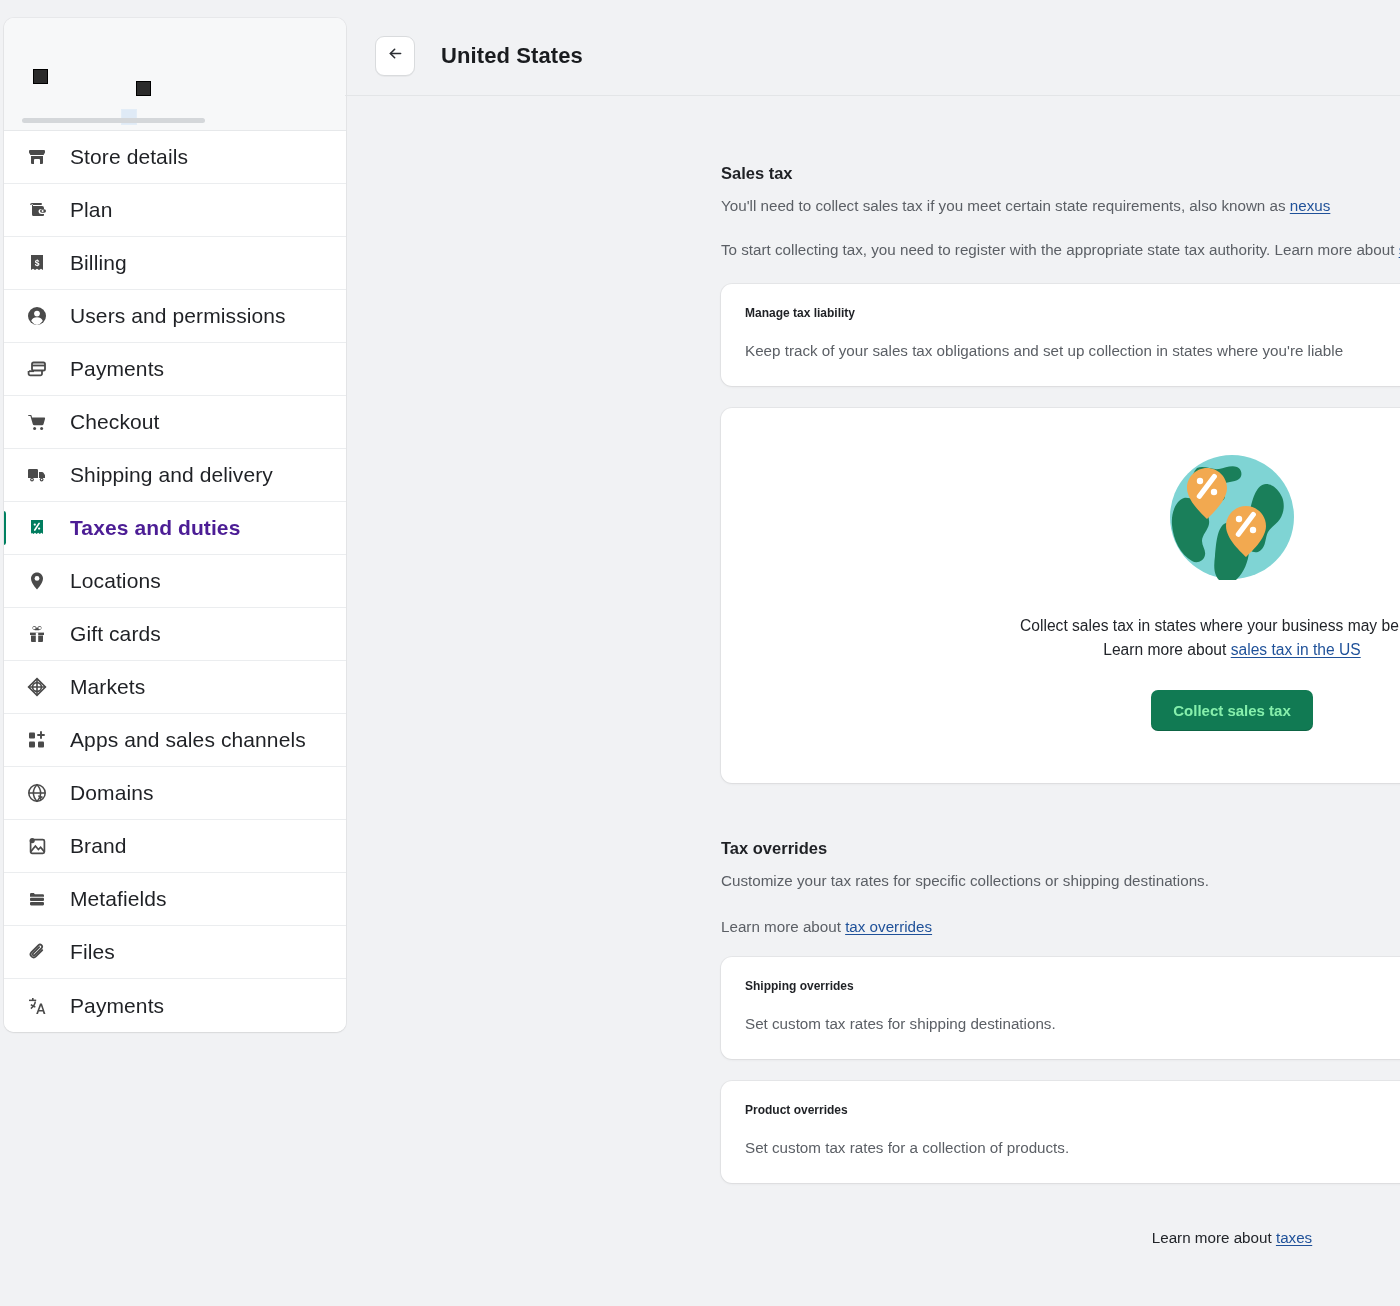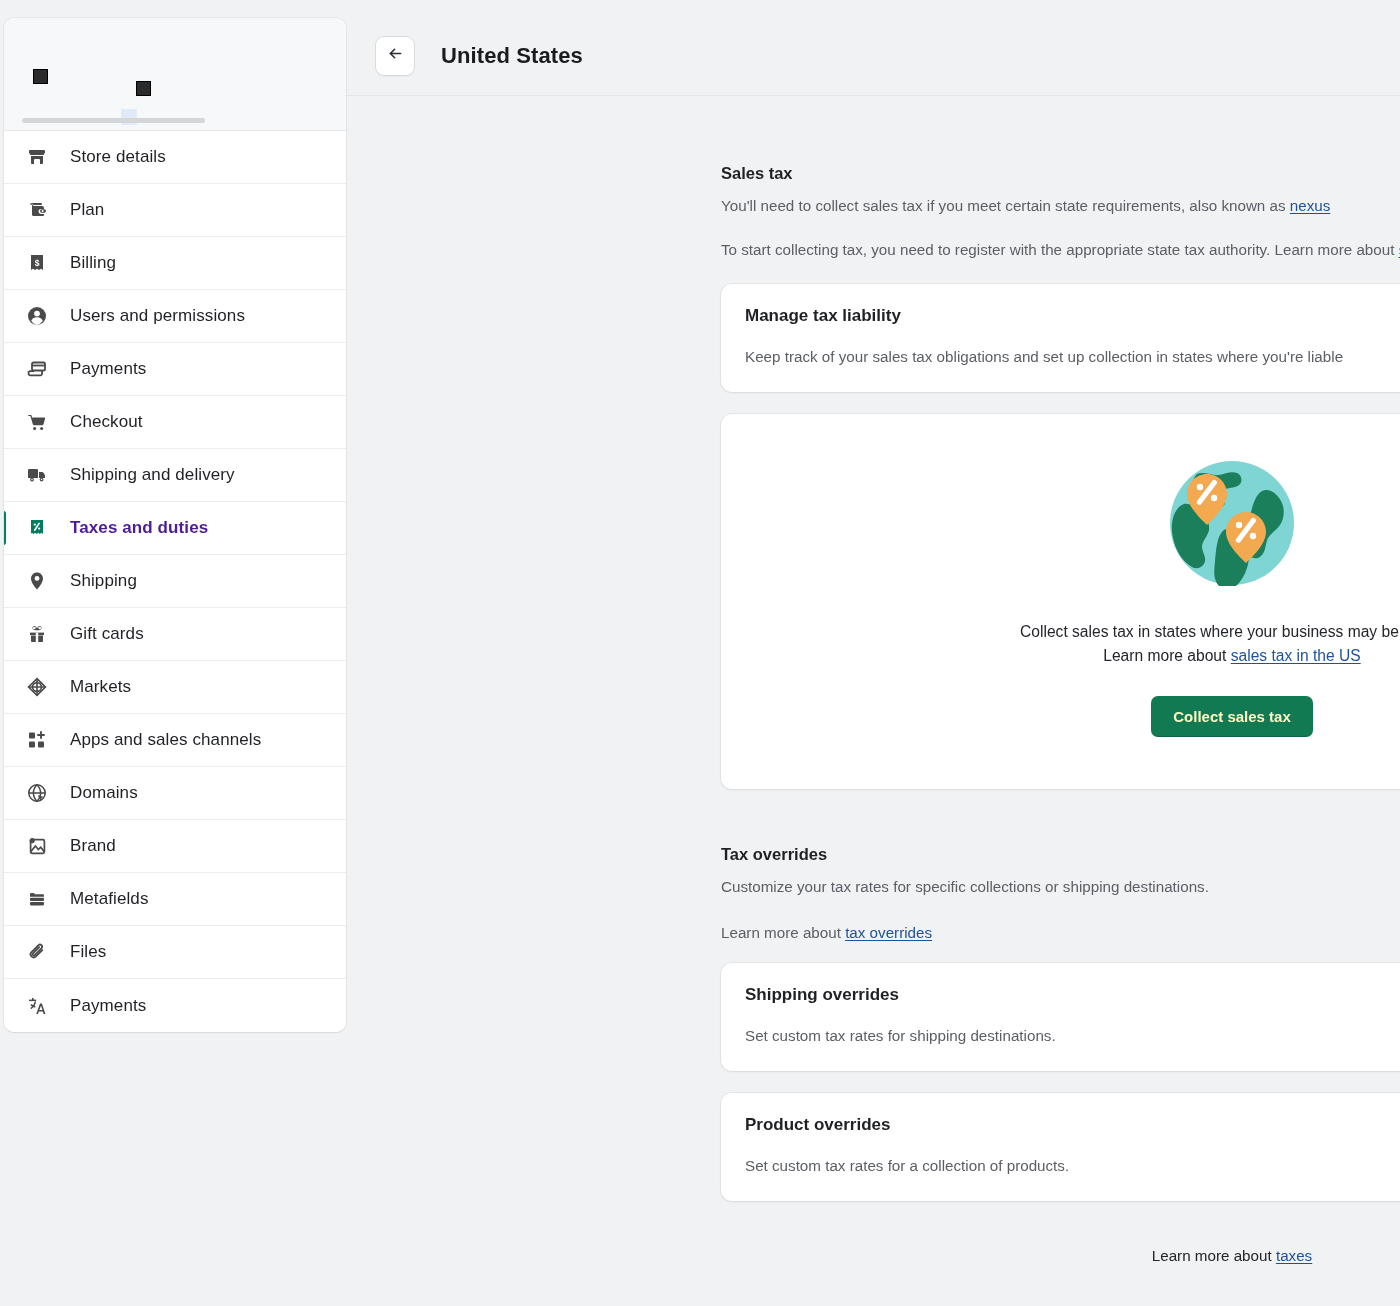--- a/index.html
+++ b/index.html
@@ -60,21 +60,21 @@
   .nav-item:last-child { border-bottom: none; }
   .nav-item .nav-ico {
     width: 21px; height: 21px;
     flex: 0 0 21px;
     display: flex; align-items: center; justify-content: center;
     color: #4a4a4a;
     margin-right: 23px;
   }
   .nav-item .nav-ico svg { display: block; }
   .nav-item .nav-label {
-    font-size: 17px;
+    font-size: 21px;
     color: #1f2125;
     letter-spacing: .1px;
   }
   .nav-item.active { }
   .nav-item.active::before {
     content: "";
     position: absolute;
     left: -3px; top: 9px; bottom: 9px;
     width: 5px;
     border-radius: 3px;
@@ -143,41 +143,41 @@
   .card {
     background: #ffffff;
     border-radius: 11px;
     box-shadow: 0 0 0 1px rgba(0,0,0,0.045), 0 1px 3px rgba(0,0,0,0.06);
     margin-top: 22px;
   }
   .card-pad { padding: 22px 24px 24px 24px; }
   .card-head {
     display: flex; align-items: flex-start; justify-content: space-between;
   }
-  .card-title { font-size: 17px; font-weight: 700; color: #1f2125; text-align: right; }
+  .card-title { font-size: 12px; font-weight: 700; color: #1f2125; text-align: right; }
   .card-body {
     margin-top: 20px;
     font-size: 15.2px;
     color: #5b5f65;
     line-height: 1.45;
   }
 
   
   .empty-card { text-align: center; padding: 46px 24px 52px 24px; }
   .globe-wrap { display: flex; justify-content: center; margin-bottom: 34px; }
   .empty-text {
     font-size: 15.6px;
     color: #22252a;
     line-height: 1.55;
   }
   .btn-primary {
     margin-top: 28px;
     display: inline-block;
     background: #117a53;
-    color: #fef9c3;
+    color: #86efac;
     font-size: 15px;
     font-weight: 600;
     border: none;
     border-radius: 7px;
     padding: 12px 22px;
     cursor: pointer;
     box-shadow: inset 0 -1px 0 rgba(0,0,0,0.18);
     font-family: "Liberation Sans", sans-serif;
   }
 
@@ -295,21 +295,21 @@
             </span>
             <span class="nav-label">Taxes and duties</span>
           </div>
           <div class="nav-item">
             <span class="nav-ico">
               <svg width="20" height="20" viewBox="0 0 20 20" fill="currentColor">
                 <path d="M10 1.5c-3.3 0-6 2.7-6 6 0 4.4 5.3 10.2 5.5 10.4a.7.7 0 001 0C10.7 17.7 16 11.9 16 7.5c0-3.3-2.7-6-6-6z"></path>
                 <circle cx="10" cy="7.4" r="2.4" fill="#fff"></circle>
               </svg>
             </span>
-            <span class="nav-label">Shipping</span>
+            <span class="nav-label">Locations</span>
           </div>
           <div class="nav-item">
             <span class="nav-ico">
               <svg width="20" height="20" viewBox="0 0 20 20" fill="currentColor">
                 <path d="M3 8.6h14V11H3z"></path>
                 <path d="M4 11.6h12V17a1 1 0 01-1 1H5a1 1 0 01-1-1v-5.4z"></path>
                 <rect x="8.8" y="8.6" width="2.4" height="9.4" fill="#fff"></rect>
                 <path d="M6.6 2.2c1.5-.6 2.8.7 3.4 2.2.6-1.5 1.9-2.8 3.4-2.2 1.2.5 1.5 2 .6 3-.5.5-1.2.8-2 1h-4c-.8-.2-1.5-.5-2-1-.9-1-.6-2.5.6-3z"></path>
                 <circle cx="7.3" cy="4" r="1.35" fill="#fff"></circle>
                 <circle cx="12.7" cy="4" r="1.35" fill="#fff"></circle>

